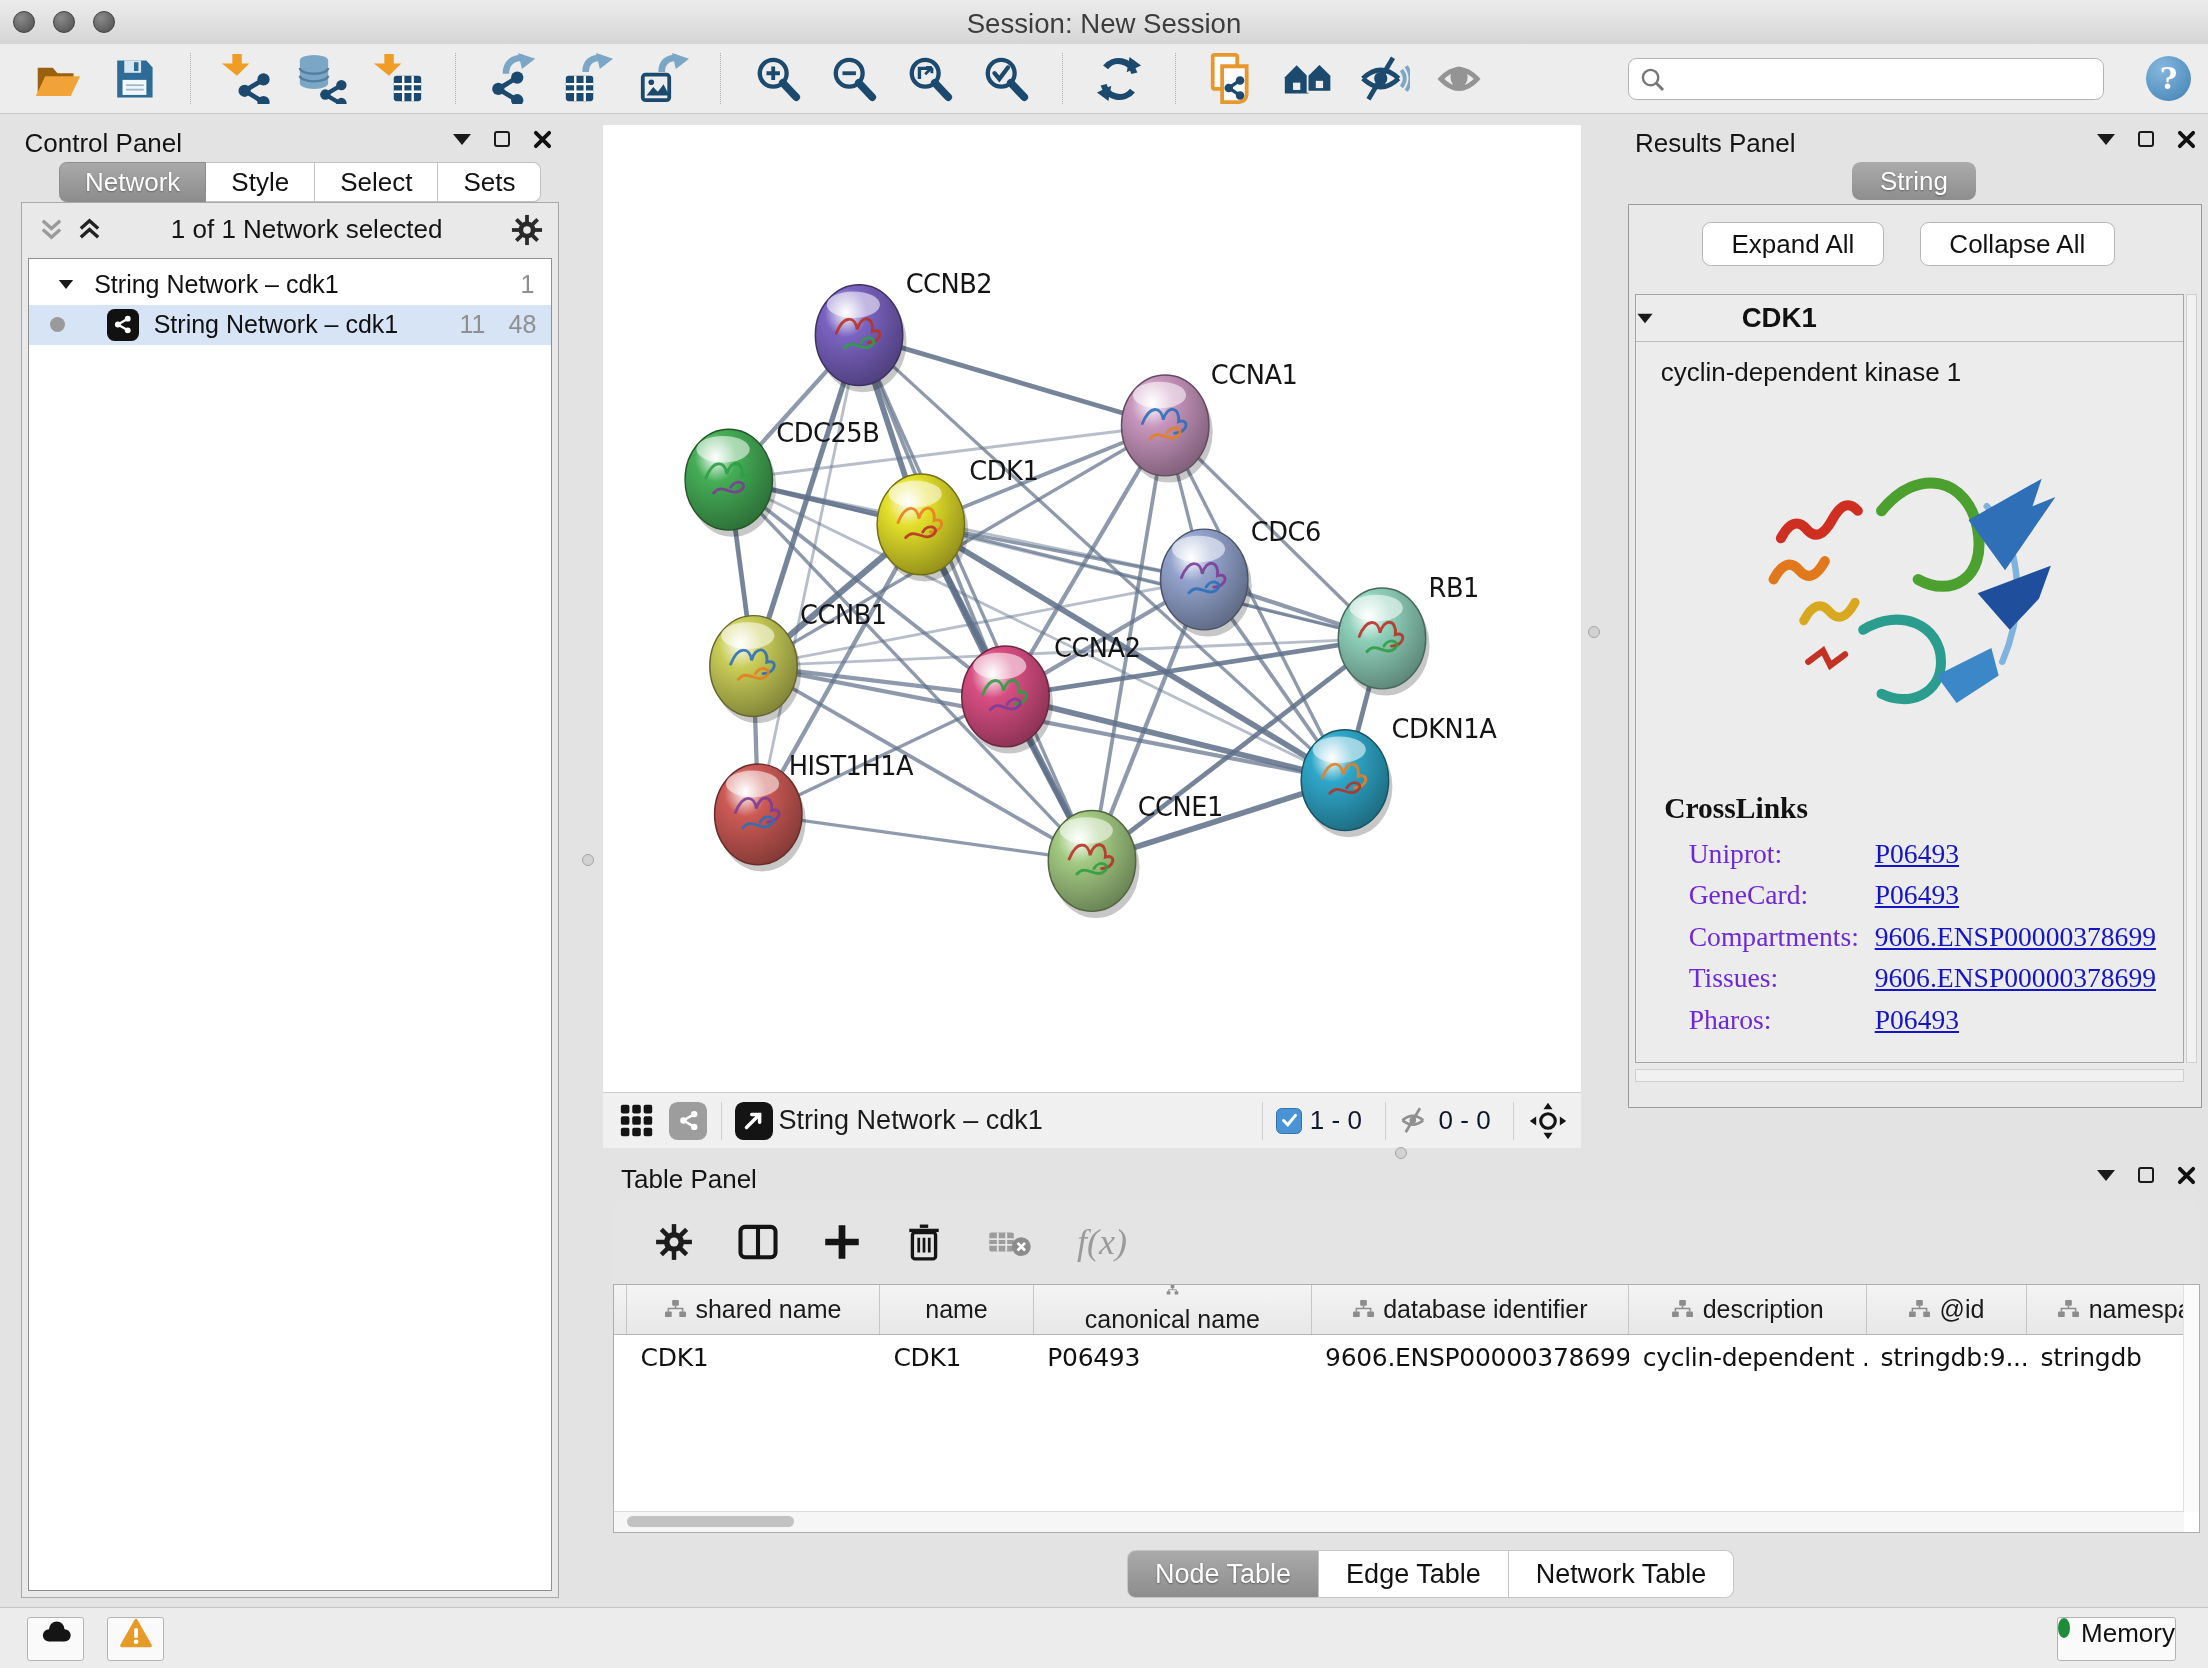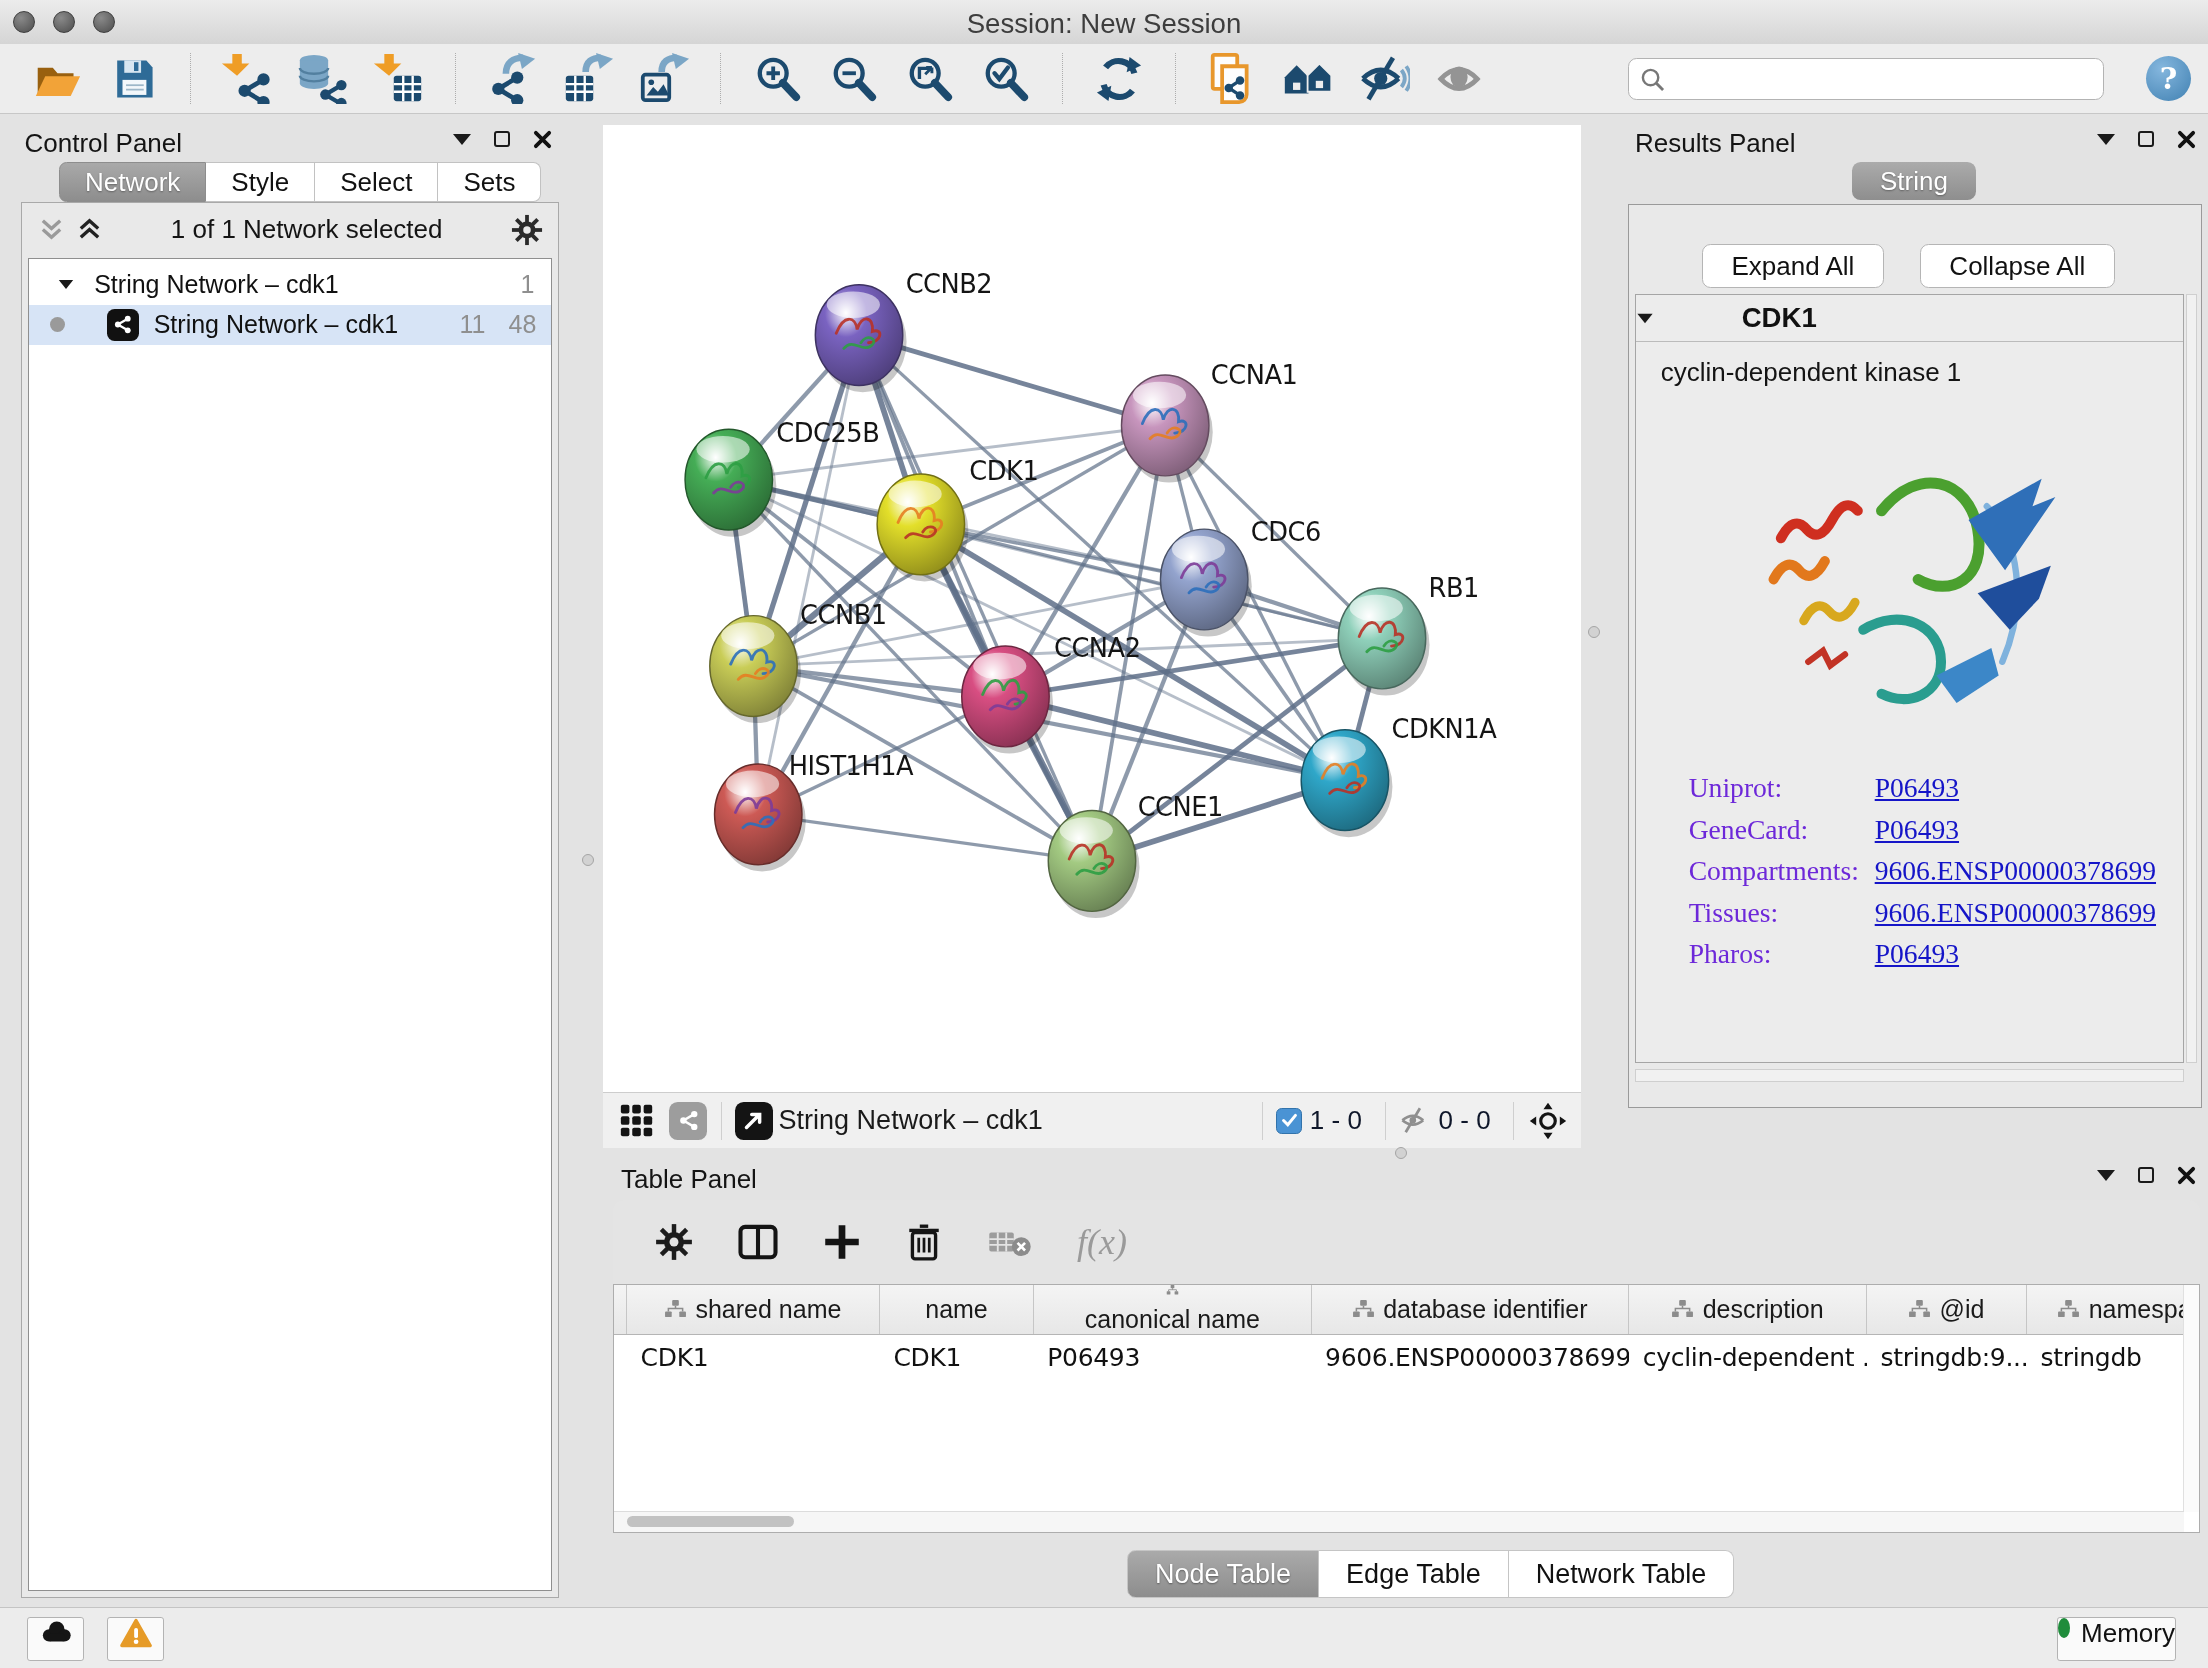--- a/index.html
+++ b/index.html
@@ -63,21 +63,21 @@
     display:flex;align-items:center;justify-content:center;box-sizing:border-box;}
   .badge-dark{width:38px;height:38px;border-radius:8.6px;background:#141414;display:flex;align-items:center;justify-content:center;}
   .badge-gray{width:38px;height:38px;border-radius:8.6px;background:#9d9d9d;display:flex;align-items:center;justify-content:center;}
 
   
   .string-tab{position:absolute;left:1852px;top:162px;width:124px;height:38px;border-radius:8.6px;
     background:linear-gradient(#ababab,#8e8e8e);color:#fff;font-size:26px;display:flex;align-items:center;justify-content:center;
     text-shadow:0 1px 1.9px rgba(0,0,0,.35);}
   .rp-box{position:absolute;left:1628px;top:204px;width:574px;height:904px;background:#e9e9e9;
     border:1.4px solid #9a9a9a;box-sizing:border-box;}
-  .rp-actions{position:absolute;left:0;right:13.3px;top:39px;display:flex;justify-content:center;gap:36px;}
+  .rp-actions{position:absolute;left:0;right:13.3px;top:17px;display:flex;justify-content:center;gap:36px;}
   .btn{height:44px;padding:0 28.5px;background:#fff;border:1.4px solid #b5b5b5;border-radius:8.6px;
     font-size:26px;color:#111;display:flex;align-items:center;font-family:"Liberation Sans",sans-serif;}
   .gene-section{position:absolute;left:5.7px;top:89px;right:17px;bottom:44px;background:#ececec;
     border:1px solid #a5a5a5;overflow:hidden;}
   .gene-header{height:46px;display:flex;align-items:center;border-bottom:1px solid #bbb;background:#ececec;}
   .gene-name{font-size:27.6px;font-weight:bold;color:#111;margin-left:88px;}
   .gene-desc{font-size:26px;color:#141414;padding:15px 0 0 25px;}
   .protein-img{display:flex;justify-content:center;margin-top:13.3px;}
   .cl-title{font-family:"Liberation Serif",serif;font-weight:bold;font-size:29.5px;color:#111;margin:25px 0 7.6px 28.5px;}
   .cl-row{display:flex;align-items:baseline;padding:4.8px 0 4.8px 53px;}
@@ -640,20 +640,21 @@
               <path d="M140 120 C180 70 235 85 245 140 C255 195 215 215 180 195" stroke="#4ba02f" stroke-width="12"></path>
               <path d="M120 250 C160 225 205 245 205 285 C205 320 170 335 140 320" stroke="#2a9d8f" stroke-width="11"></path>
               <path d="M255 115 C290 150 300 220 272 285" stroke="#7fb2dd" stroke-width="7"></path>
               <path d="M60 285 l16 -12 8 16 16 -12" stroke="#c23325" stroke-width="7"></path>
             </g>
             <path d="M235 130 L315 85 L305 115 L330 105 L275 185 z" fill="#2f6fb8"></path>
             <path d="M245 210 L325 180 L312 216 L280 250 z" fill="#1f4e9c"></path>
             <path d="M200 300 L260 270 L268 300 L222 330 z" fill="#3c87c8"></path>
           </svg>
         </div>
+        <div class="cl-title">CrossLinks</div>
         <div id="crosslinks-rows">
             <div class="cl-row">
               <span class="cl-label">Uniprot:</span>
               <a class="cl-link" href="#" style="color: rgb(21, 21, 200);">P06493</a>
             </div>
             <div class="cl-row">
               <span class="cl-label">GeneCard:</span>
               <a class="cl-link" href="#" style="color: rgb(21, 21, 200);">P06493</a>
             </div>
             <div class="cl-row">

